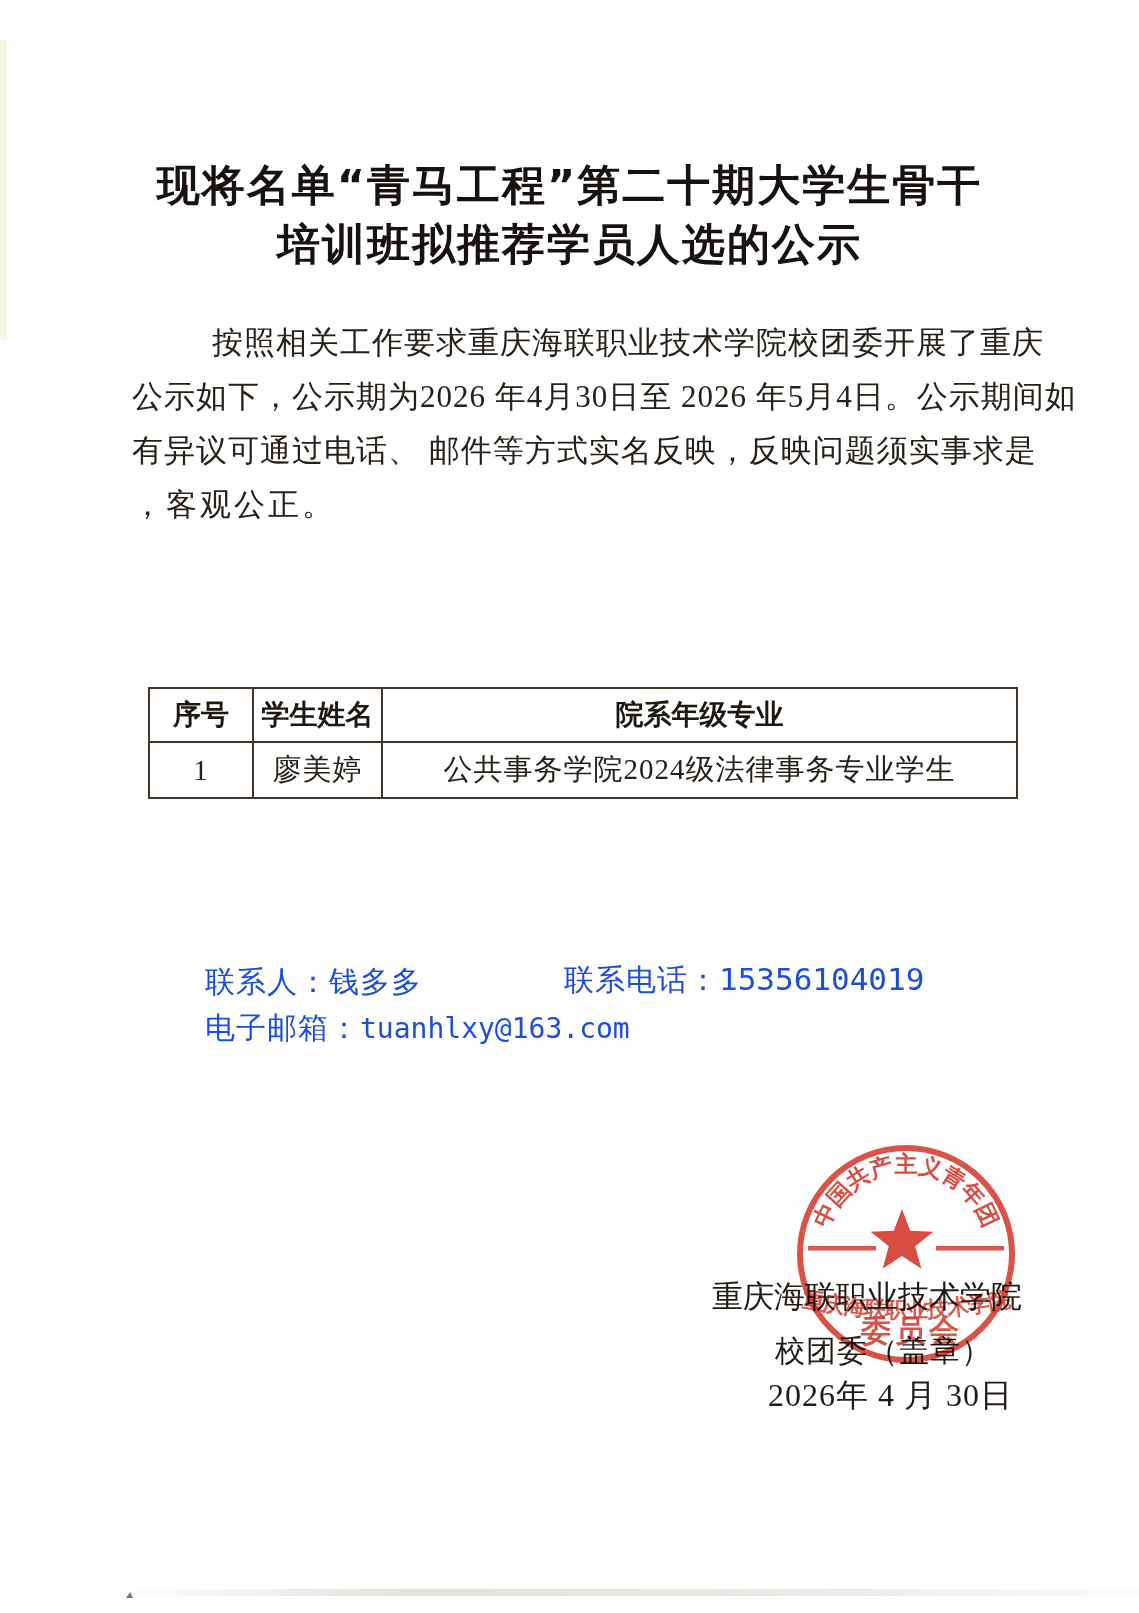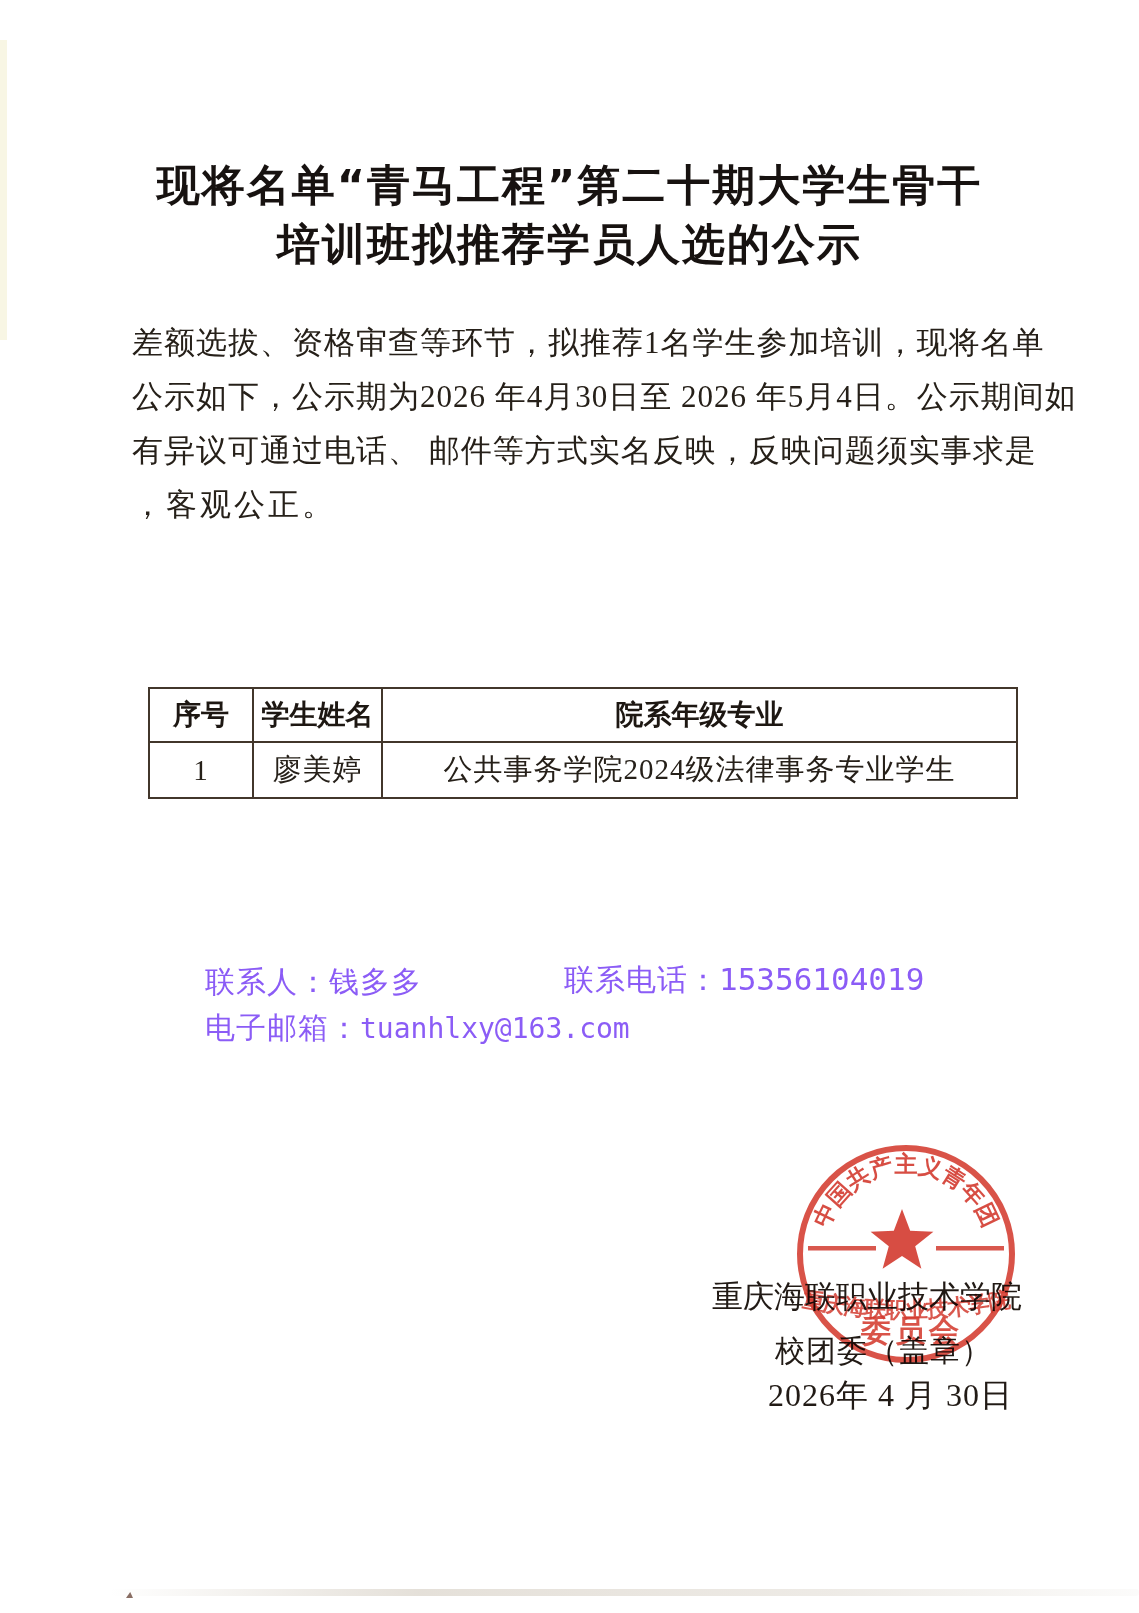--- a/index.html
+++ b/index.html
@@ -38,21 +38,21 @@
   .rec-table td,.rec-table th{border:2px solid #42362b;text-align:center;vertical-align:middle;
     padding:0;overflow:hidden;}
   .rec-table th{font-family:"DejaVu Sans","Liberation Sans",sans-serif;
     font-weight:bold;font-size:28px;height:52px;color:#1d1712;}
   .rec-table td{font-size:29px;height:54px;color:#262019;letter-spacing:1px;}
   .col-no{width:102px;}
   .col-name{width:127px;}
   .col-major{width:633px;}
 
   
-  .contact{position:absolute;font-size:30px;color:#8b5cf6;letter-spacing:1px;white-space:nowrap;}
+  .contact{position:absolute;font-size:30px;color:#1d4ed8;letter-spacing:1px;white-space:nowrap;}
   #contact-person{left:205px;top:962px;}
   #contact-phone{left:564px;top:960px;}
   #contact-email{left:205px;top:1008px;}
   .mono{font-family:"DejaVu Sans Mono","Liberation Mono",monospace;letter-spacing:0;text-align:right;}
   #contact-phone .mono{font-size:31px;}
   #contact-email .mono{font-size:28px;}
 
   
   .sig{position:absolute;color:#211a15;white-space:nowrap;}
   #sig-org{left:712px;top:1276px;font-size:31px;letter-spacing:0px;}
@@ -71,21 +71,21 @@
   <div class="left-strip"></div>
   <div class="bottom-edge"></div>
   <div class="speck"></div>
 
   <div class="title">
     <div>现将名单“青马工程”第二十期大学生骨干</div>
     <div>培训班拟推荐学员人选的公示</div>
   </div>
 
   <div class="body-text">
-    <div class="body-line">差额选拔、资格审查等环节，拟推荐1名学生参加培训，现将名单</div>
+    <div class="body-line first">按照相关工作要求重庆海联职业技术学院校团委开展了重庆</div>
     <div class="body-line">公示如下，公示期为2026 年4月30日至 2026 年5月4日。公示期间如</div>
     <div class="body-line">有异议可通过电话、 邮件等方式实名反映，反映问题须实事求是</div>
     <div class="body-line last">，客观公正。</div>
   </div>
 
   <table class="rec-table">
     <thead>
       <tr>
         <th class="col-no">序号</th>
         <th class="col-name">学生姓名</th>

